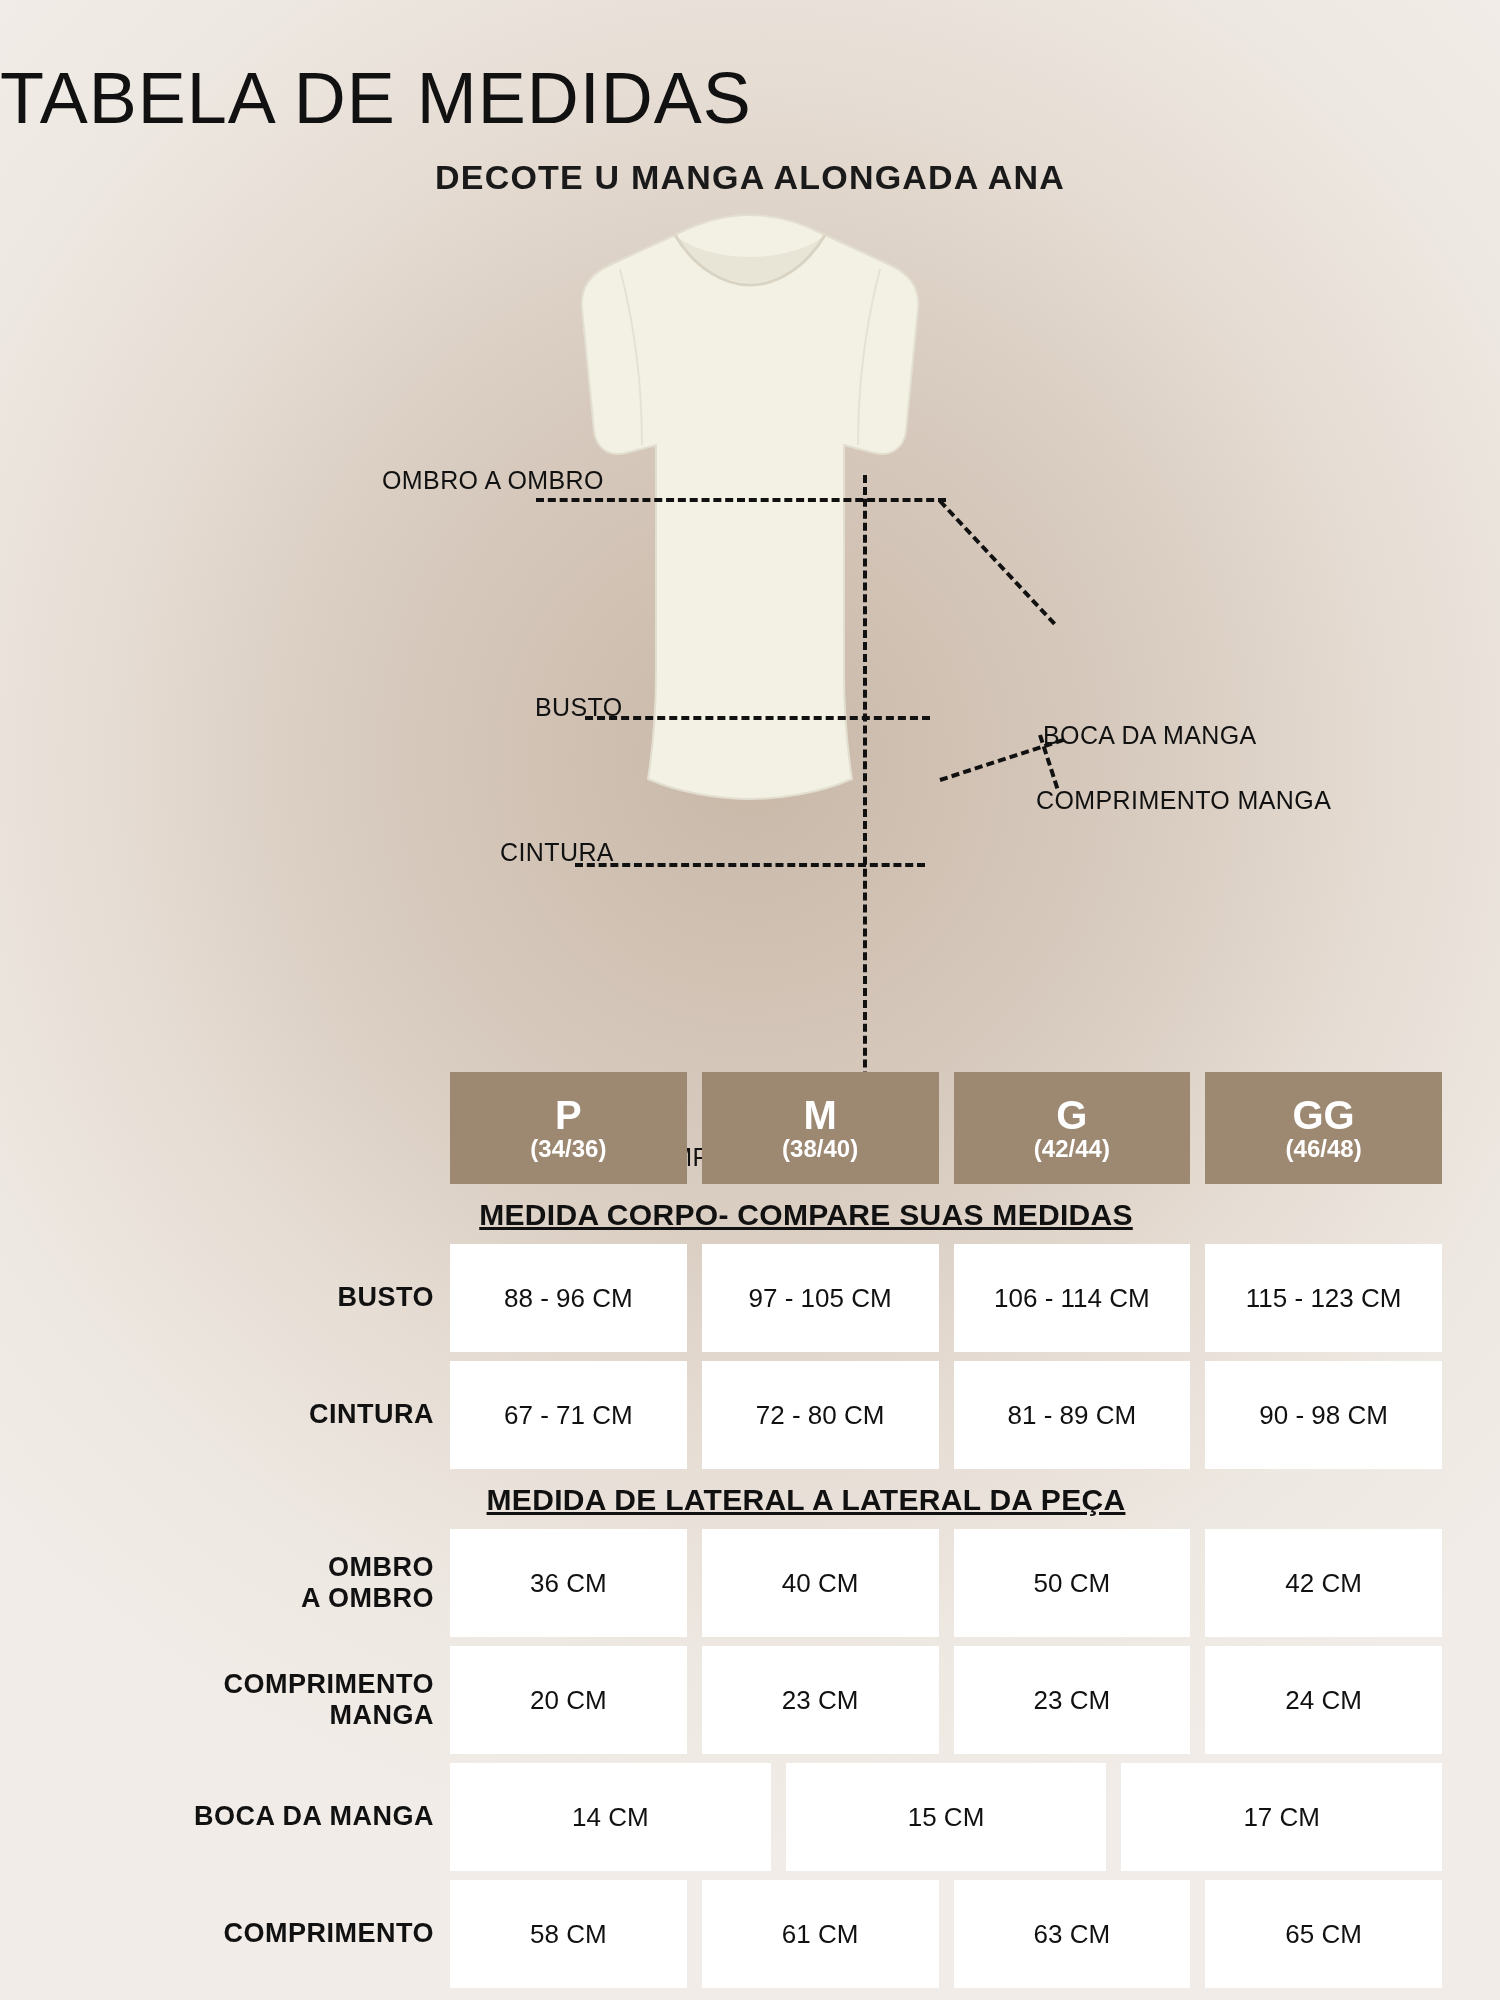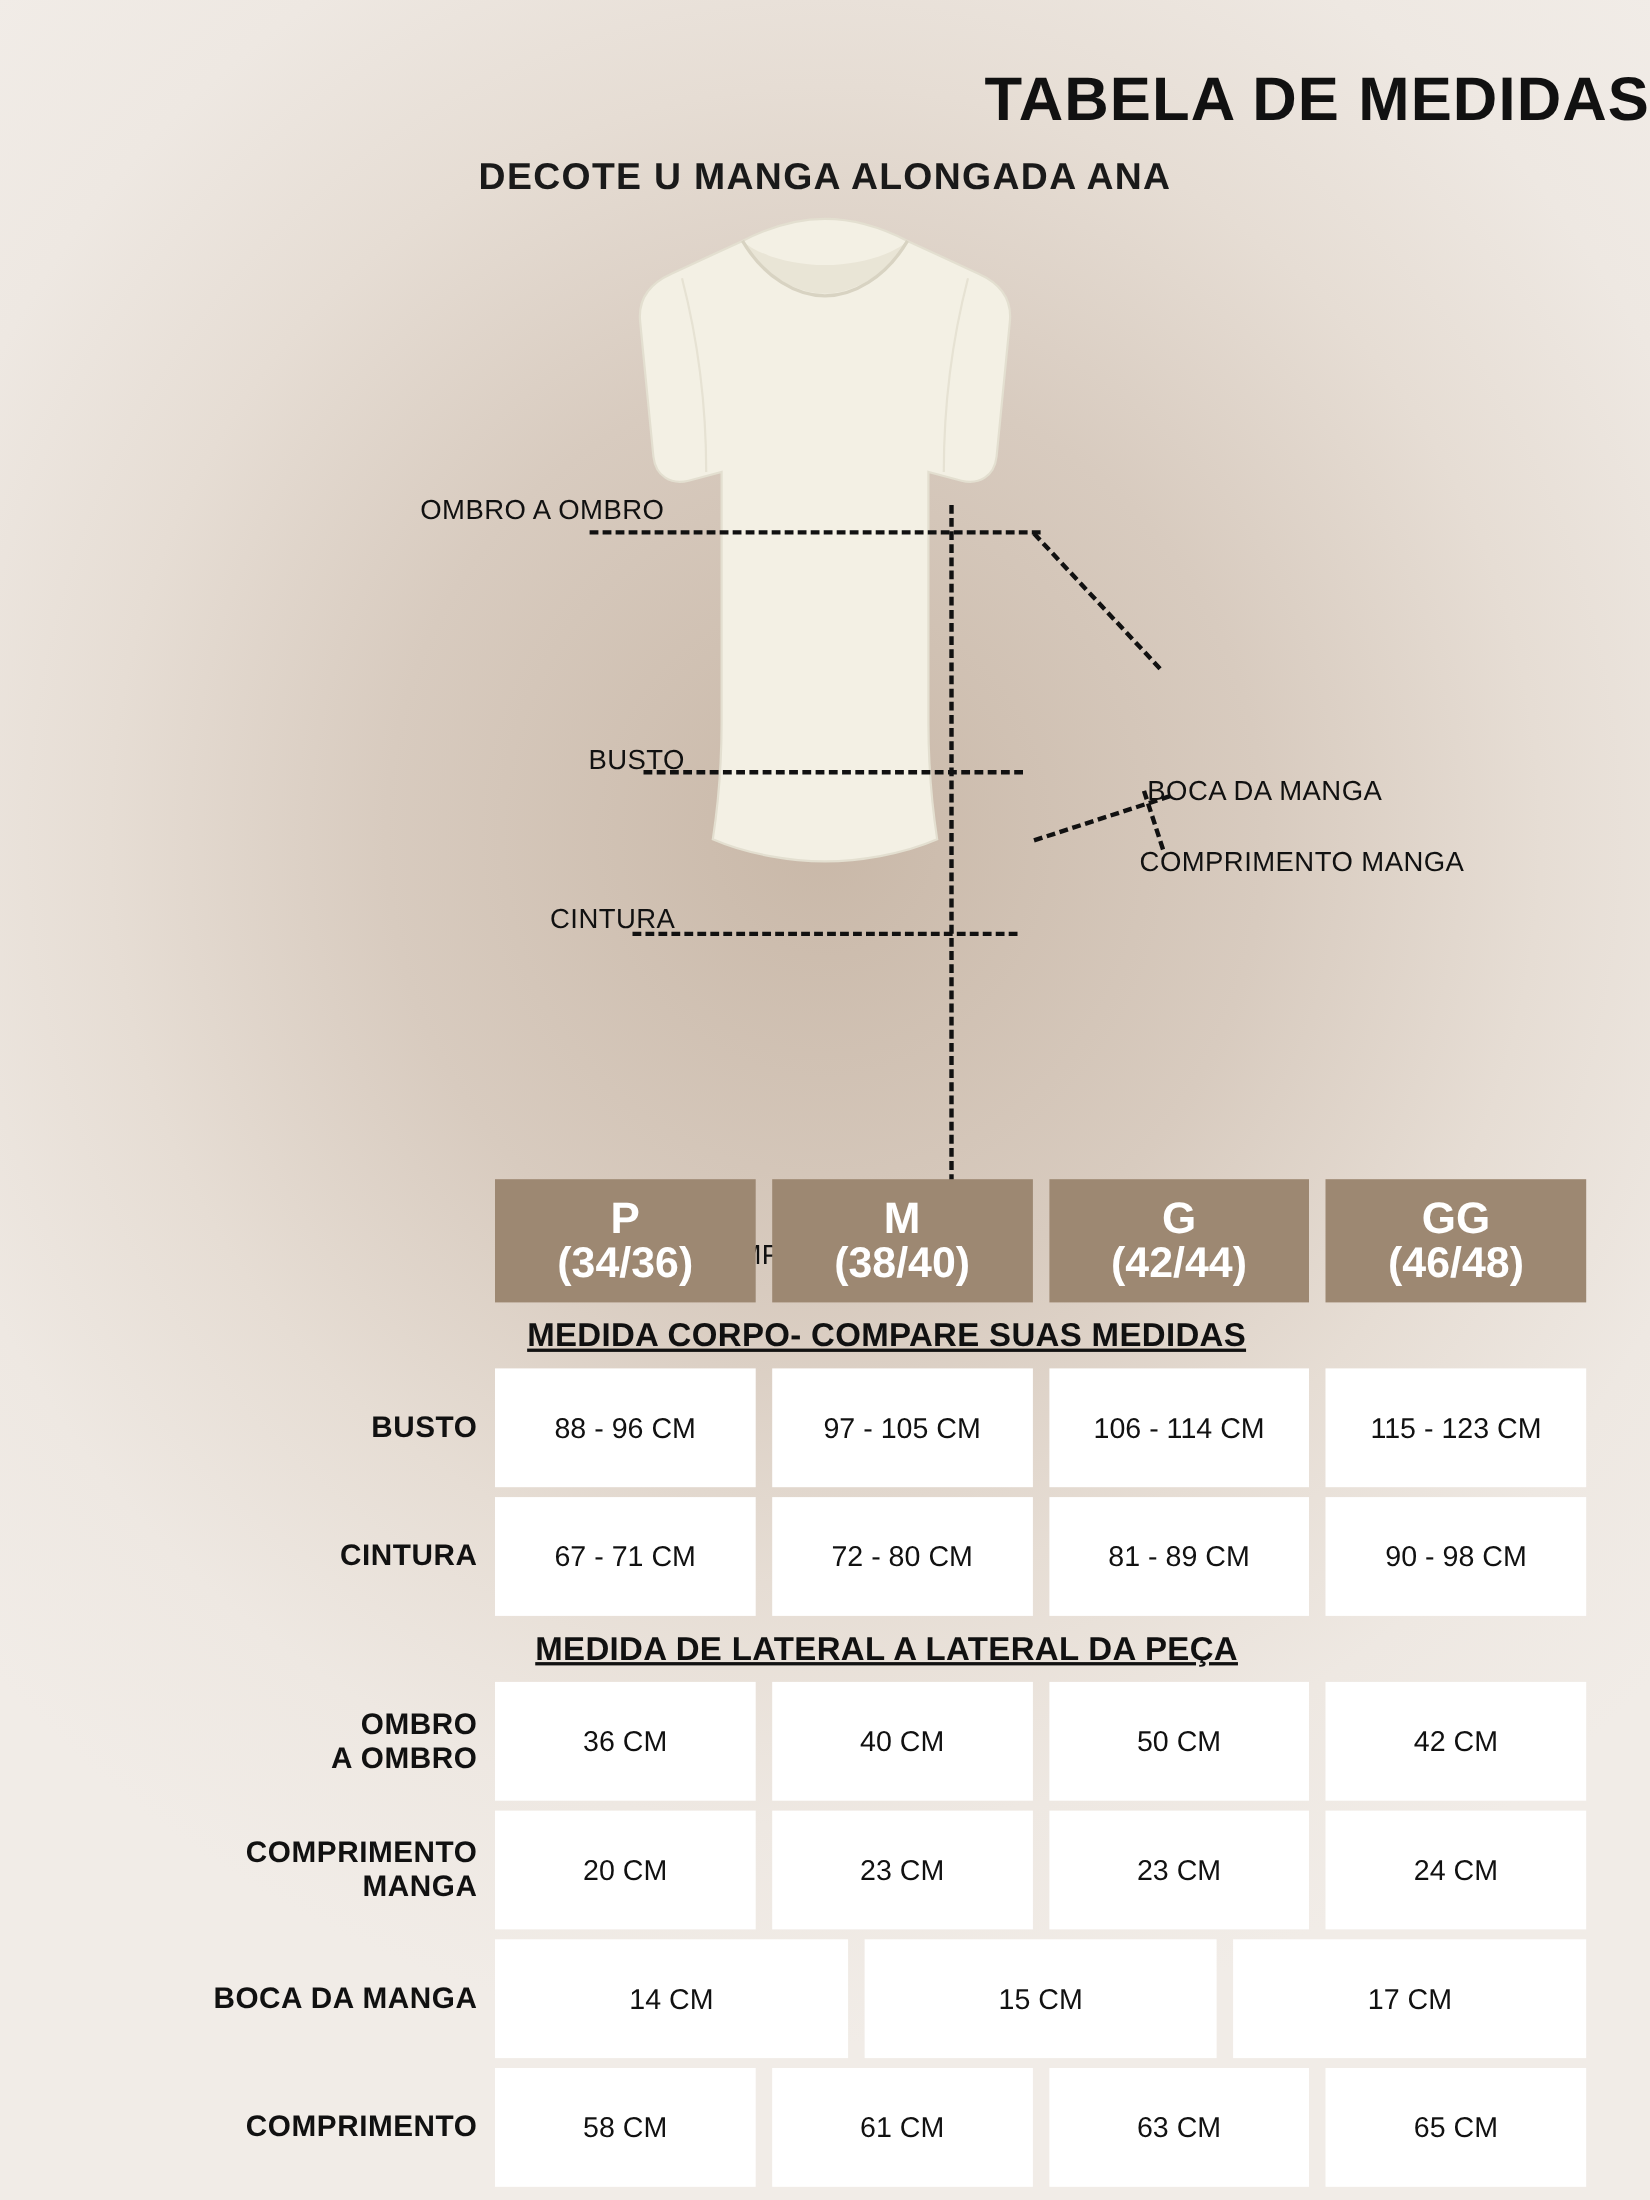--- a/index.html
+++ b/index.html
@@ -14,23 +14,23 @@
     position: relative;
   }
   .page {
     position: relative;
     width: 1500px;
     height: 2000px;
   }
 
   
   .title {
-    text-align: right;
-    font-size: 56px;
-    font-weight: 700;
+    text-align: left;
+    font-size: 72px;
+    font-weight: 400;
     letter-spacing: 1px;
     color: #111;
     margin-top: 62px;
     line-height: 1;
     font-stretch: condensed;
   }
   .subtitle {
     text-align: center;
     font-size: 34px;
     font-weight: 800;
@@ -128,21 +128,21 @@
   }
   .sizerow .cell {
     background: #9d8872;
     color: #fff;
     font-weight: 900;
     height: 112px;
     flex-direction: column;
     line-height: 1.05;
   }
   .sizerow .cell .sz   { font-size: 40px; }
-  .sizerow .cell .rng  { font-size: 39px; }
+  .sizerow .cell .rng  { font-size: 24px; }
 
   .section-title {
     text-align: center;
     font-size: 30px;
     font-weight: 800;
     color: #111;
     text-decoration: underline;
     letter-spacing: 0.3px;
     padding: 14px 0 12px 0;
     margin-left: 170px;

